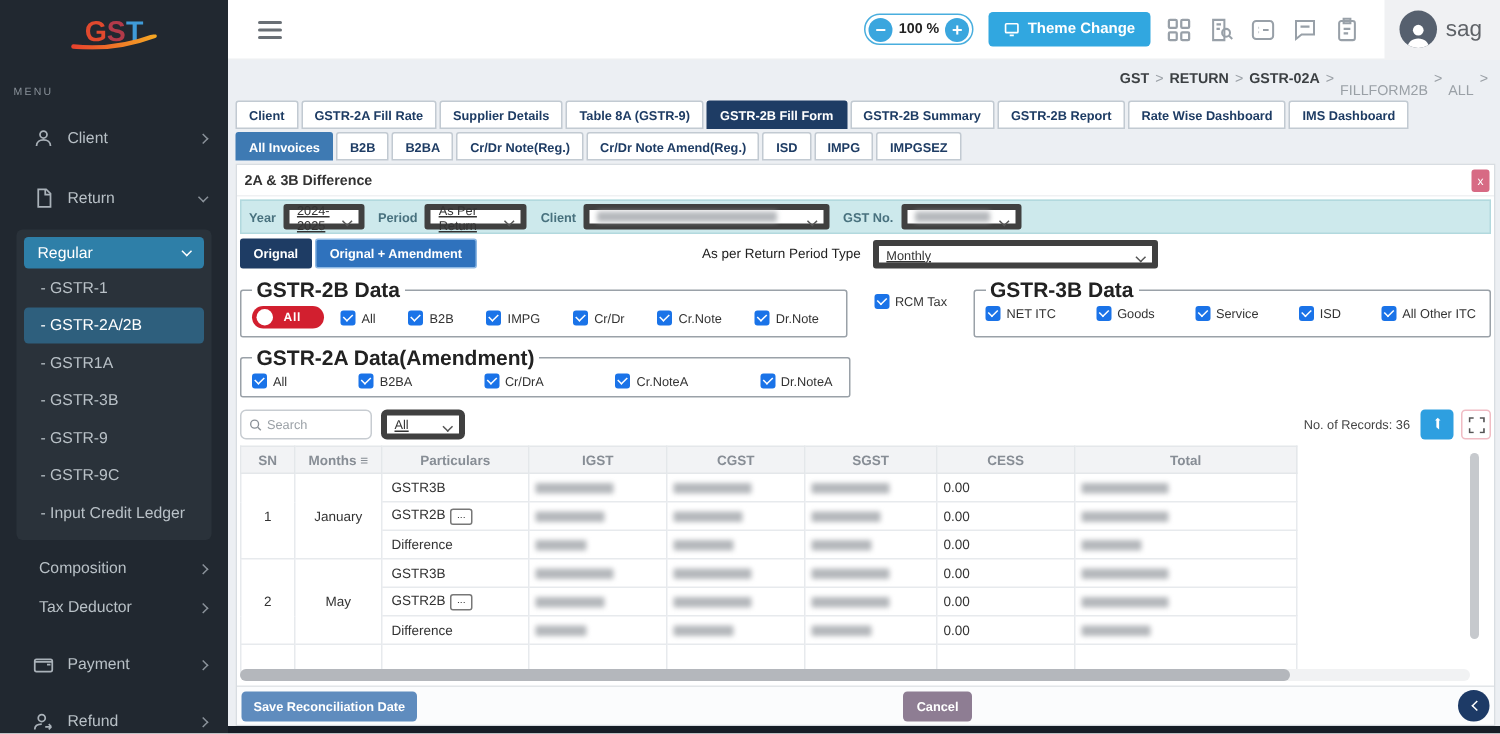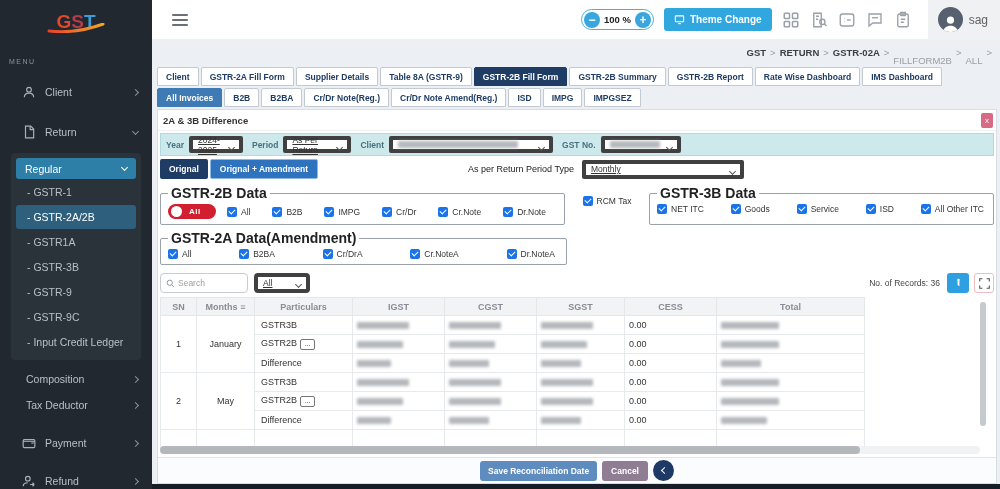--- a/index.html
+++ b/index.html
@@ -35,21 +35,21 @@
   .hamburger { display:flex; flex-direction:column; gap:3px; cursor:pointer; padding:4px; }
   .hamburger i { width:16px; height:2px; background:#6a7076; border-radius:1px; }
   .top-right { margin-left:auto; display:flex; align-items:center; gap:10px; height:100%; }
   .zoom-pill { display:flex; align-items:center; border:1px solid #49aede; border-radius:11px; background:#fff; height:21px; padding:0 2px; gap:4px; }
   .zoom-circle { width:16px; height:16px; border-radius:50%; background:#3aa6de; color:#fff; display:flex; align-items:center; justify-content:center; font-size:12px; line-height:0; cursor:pointer; font-weight:bold; }
   .zoom-val { font-size:9.5px; font-weight:bold; color:#222; }
   .theme-btn { background:#31a7e0; color:#fff; border:none; height:23px; border-radius:3px; padding:0 10px; font-size:10px; font-weight:bold; display:flex; align-items:center; gap:5px; cursor:pointer; font-family:inherit; }
   .tool-icon { width:18px; height:18px; color:#98a0a8; cursor:pointer; }
   .avatar-zone { height:40px; background:#f0f1f3; display:flex; align-items:center; gap:6px; padding:0 12px 0 10px; margin-left:6px; }
   .avatar { width:25px; height:25px; border-radius:50%; background:#56606e; display:flex; align-items:flex-end; justify-content:center; overflow:hidden; cursor:pointer; }
-  .user-name { font-size:12px; color:#5f6368; }
+  .user-name { font-size:15px; color:#5f6368; }
 
   .breadcrumb-row { height:25px; display:flex; align-items:center; justify-content:flex-end; padding-right:8px; font-size:9.5px; gap:4px; background:#eceff3; }
   .bc-strong { color:#3c4043; font-weight:bold; cursor:pointer; }
   .bc-light { color:#9aa0a6; cursor:pointer;margin-top:16px; }
   .bc-sep { color:#9aa0a6; }
 
   .content { flex:1; padding:2px 3px 0 5px; display:flex; flex-direction:column; }
   .tabs-row { display:flex; gap:2px; }
   .tab { border:1px solid #c2cad2; background:#fff; color:#1e3c64; font-size:8.5px; font-weight:bold; padding:4px 8px 3px; border-radius:2px 2px 0 0; cursor:pointer; white-space:nowrap; }
   .tab.active1 { background:#1e3c64; border-color:#1e3c64; color:#fff; }
@@ -109,21 +109,21 @@
   td.part { padding-left:6px; }
   td.num { text-align:left; padding-right:9px; }
   td.total { padding-right:14px; }
   .more-btn { display:inline-block; margin-left:3px; width:15px; height:11px; border:1px solid #777; border-radius:2px; background:#fff; font-size:7px; line-height:8px; text-align:center; cursor:pointer; color:#333; vertical-align:middle; }
   .rv { vertical-align:middle; }
   .w58 { width:58px; } .w52 { width:52px; } .w46 { width:46px; } .w40 { width:40px; } .w34 { width:34px; }
   .vscroll { position:absolute; right:8px; top:5px; width:6px; height:124px; background:#c6c9cd; border-radius:3px; cursor:pointer; }
   .hscroll-track { position:absolute; left:0; bottom:3px; height:8px; width:calc(100% - 14px); background:#f1f2f3; border-radius:4px; }
   .hscroll-thumb { height:8px; width:700px; background:#b4b7bc; border-radius:4px; cursor:pointer; }
 
-  .footer-row { height:26px; background:#fbfcfd; border-top:1px solid #e2e5e8; display:flex; align-items:center; justify-content:center; gap:5px; padding:0 3px; }
+  .footer-row { height:26px; background:#fbfcfd; border-top:1px solid #e2e5e8; display:flex; align-items:center; justify-content:space-between; gap:5px; padding:0 3px; }
   .save-btn { background:#5f8cbe; color:#fff; border:none; font-size:8.5px; font-weight:bold; padding:5px 8px; border-radius:3px; cursor:pointer; font-family:inherit; }
   .cancel-btn { background:#8e7d93; color:#fff; border:none; font-size:8.5px; font-weight:bold; padding:5px 9px; border-radius:3px; cursor:pointer; font-family:inherit; }
   .round-btn { width:21px; height:21px; border-radius:50%; background:#1d3a66; display:flex; align-items:center; justify-content:center; cursor:pointer; }
   .bottom-strip { height:5px; background:#161d26; }
 </style>
 </head>
 <body>
 
 <aside class="sidebar">
   <div class="logo-row">
@@ -286,21 +286,21 @@
     <span class="bc-light">FILLFORM2B</span>
     <span class="bc-sep">&gt;</span>
     <span class="bc-light">ALL</span>
     <span class="bc-sep">&gt;</span>
   </div>
 
   <div class="content">
 
     <div class="tabs-row">
       <div class="tab">Client</div>
-      <div class="tab">GSTR-2A Fill Form</div>
+      <div class="tab">GSTR-2A Fill Rate</div>
       <div class="tab">Supplier Details</div>
       <div class="tab">Table 8A (GSTR-9)</div>
       <div class="tab active1">GSTR-2B Fill Form</div>
       <div class="tab">GSTR-2B Summary</div>
       <div class="tab">GSTR-2B Report</div>
       <div class="tab">Rate Wise Dashboard</div>
       <div class="tab">IMS Dashboard</div>
     </div>
 
     <div class="tabs-row second">
@@ -337,21 +337,21 @@
         <span class="f-label" style="margin-left:4px;">GST No.</span>
         <div class="sel" style="width:80px;">
             <span class="redact" style="width:50px;"></span>
           </div>
       </div>
 
       <div class="mode-row">
         <button class="btn-navy">Orignal</button>
         <button class="btn-blue">Orignal + Amendment</button>
         <span class="period-type-label">As per Return Period Type</span>
-        <div class="sel" style="width:162px; margin-left:8px; height:19px;">
+        <div class="sel" style="width:190px; margin-left:8px; height:19px;align-items:flex-end;">
             <span>Monthly</span>
           </div>
       </div>
 
       <div class="sections-row">
         <fieldset class="fs-2b">
           <legend>GSTR-2B Data</legend>
           <div class="fs-inner">
             <div class="toggle">
               <span class="knob"></span>

